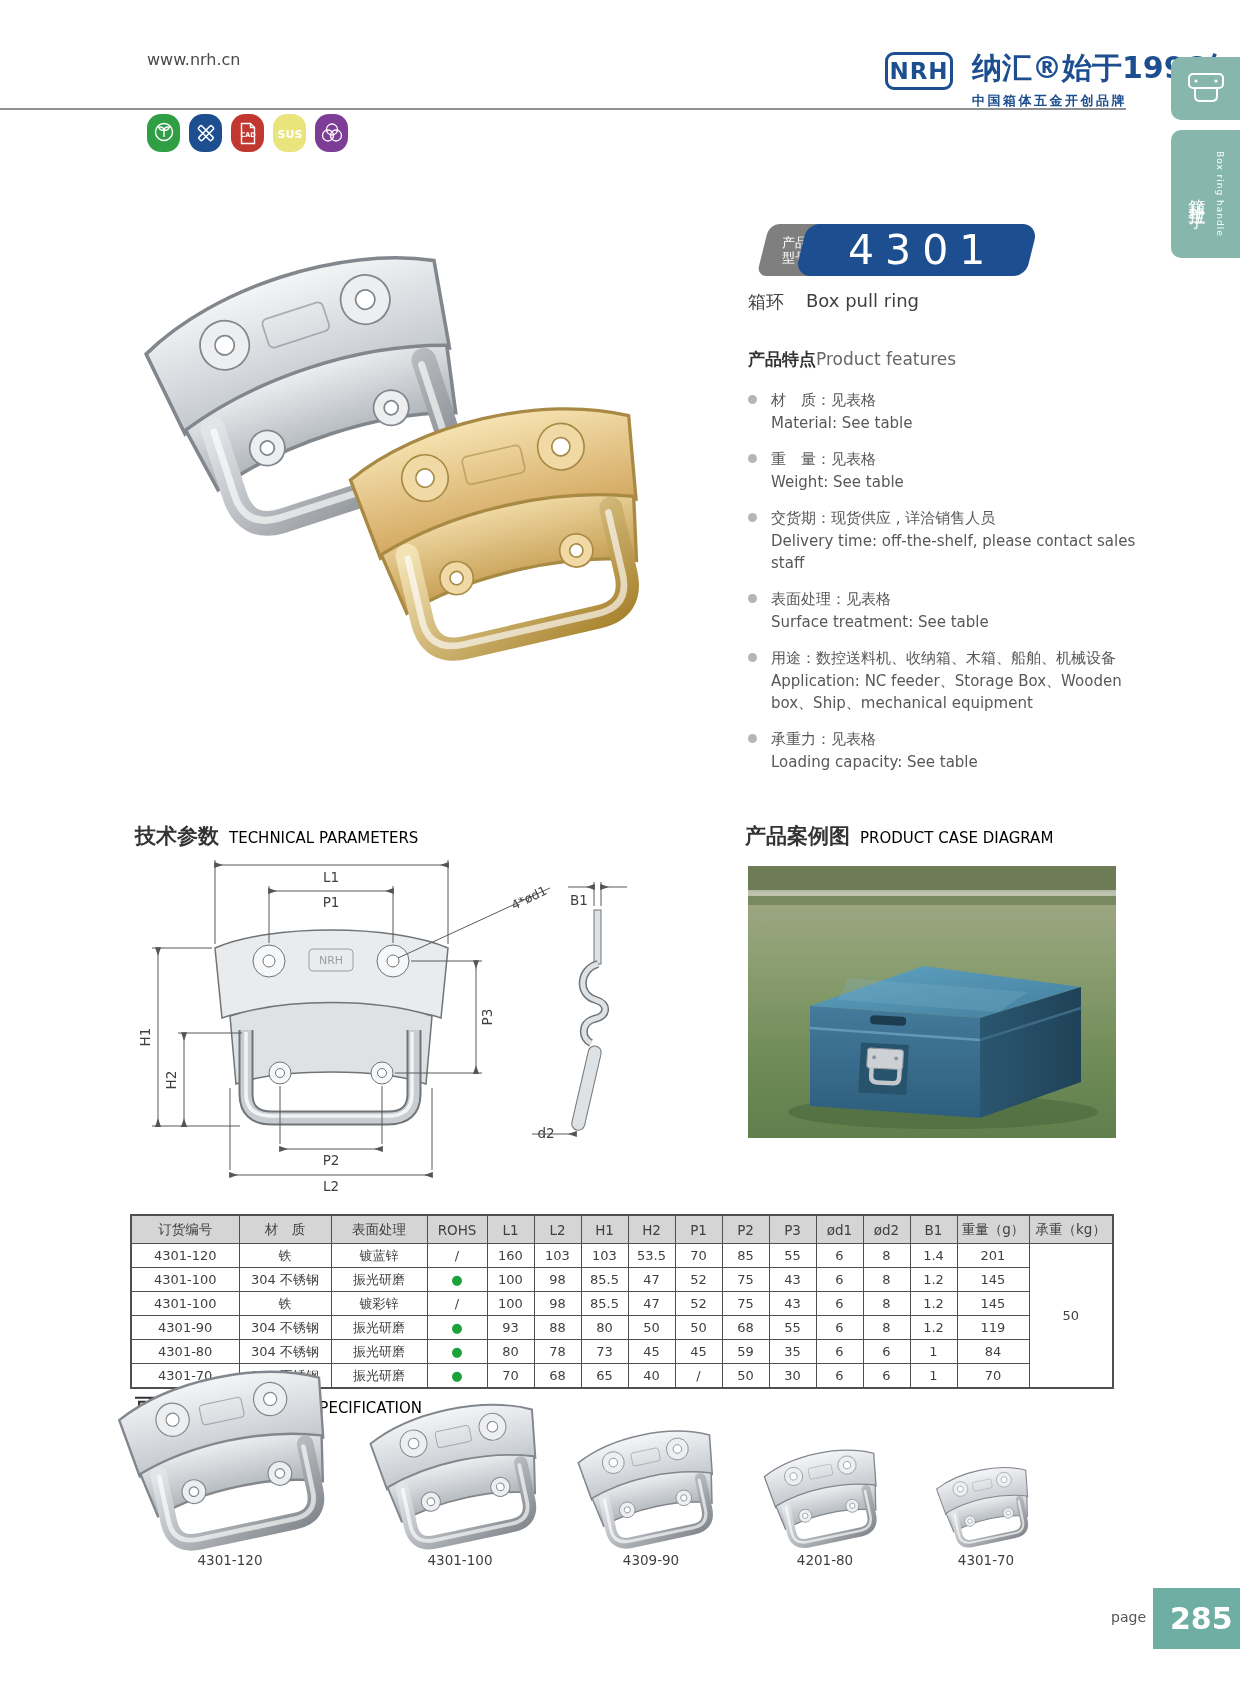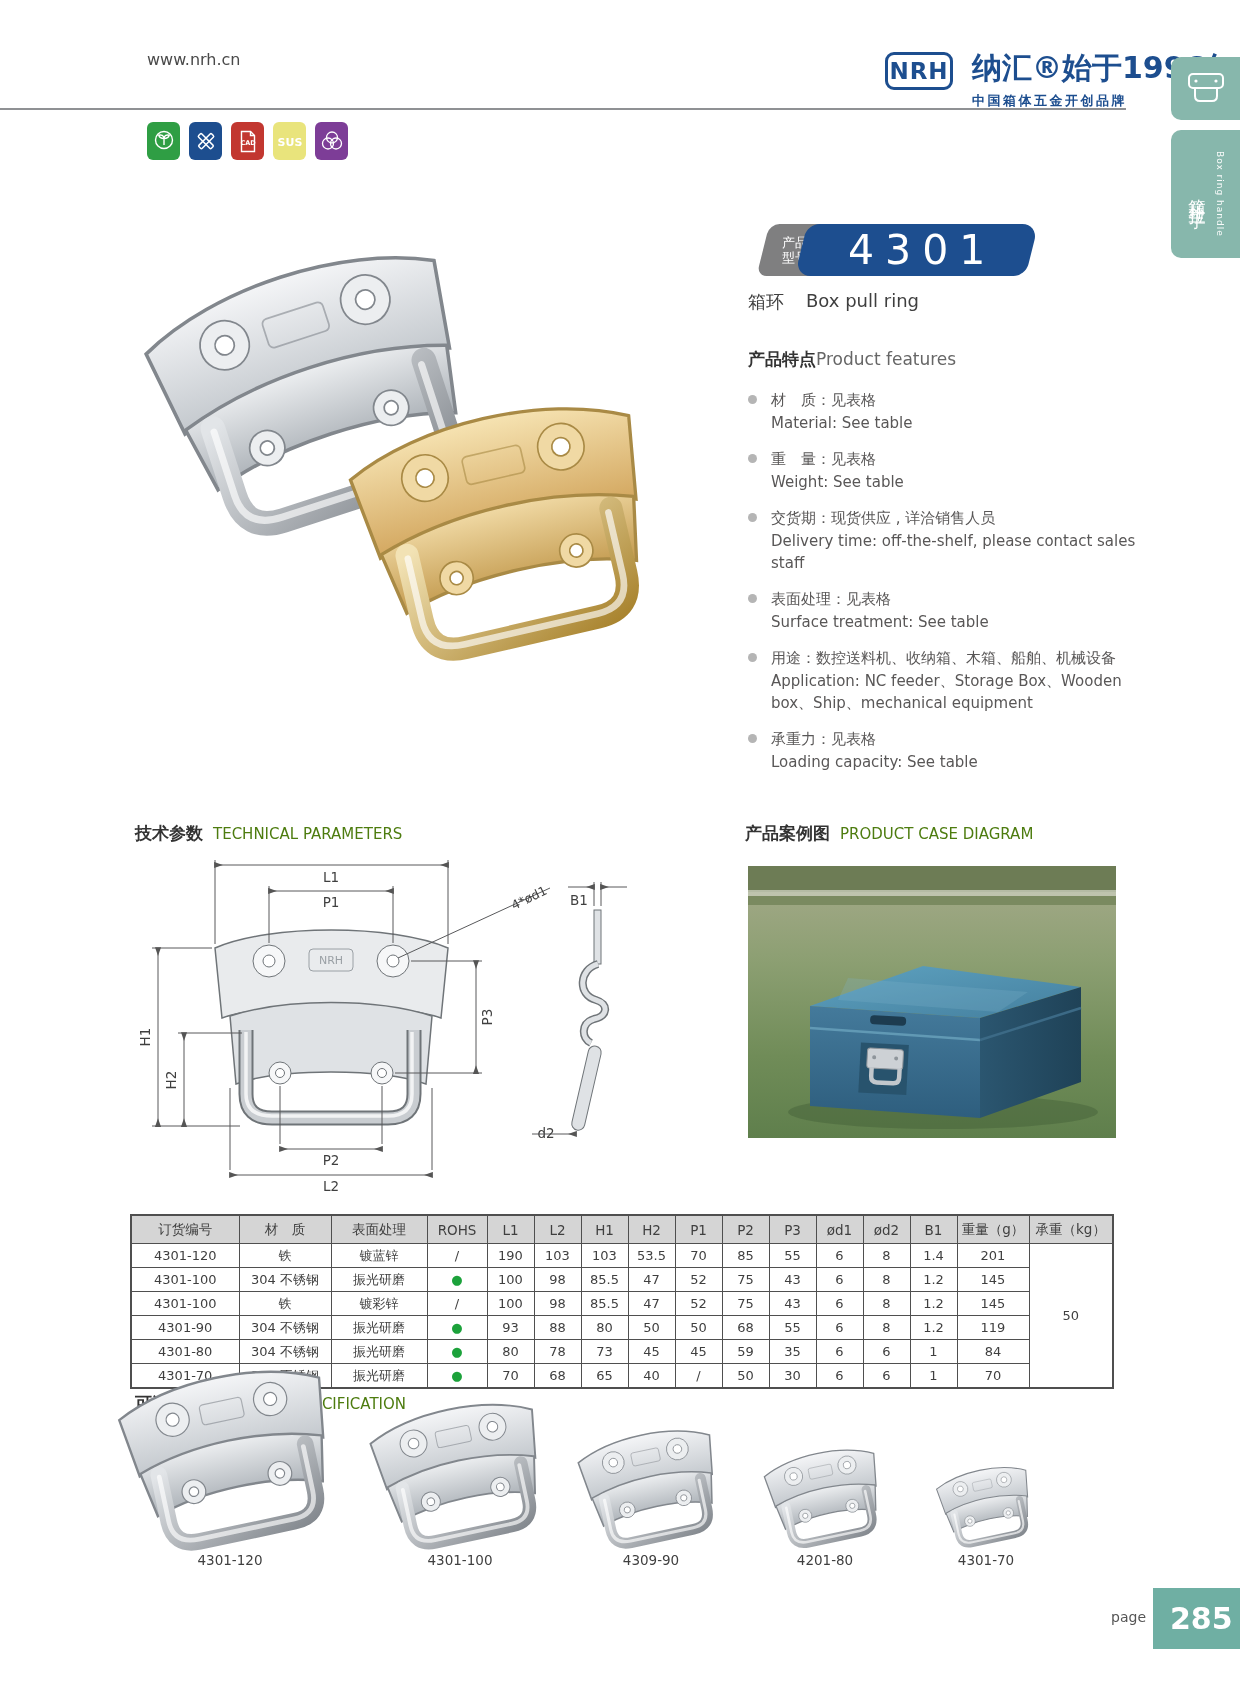--- a/index.html
+++ b/index.html
@@ -9,21 +9,21 @@
   
   .website{position:absolute;left:147px;top:50px;font-size:16px;color:#4a4a4a;}
   .rule{position:absolute;left:0;top:108px;width:1126px;height:2px;background:#8f9194;}
   .logo-box{position:absolute;left:885px;top:52px;width:62px;height:32px;border:3px solid #1d4e8f;
             border-radius:9px;color:#1d4e8f;font-weight:bold;font-size:23px;display:flex;
             align-items:center;justify-content:center;letter-spacing:1px;}
   .brand{position:absolute;left:972px;top:48px;color:#1d4e8f;}
   .brand-l1{font-size:30px;font-weight:bold;}
   .brand-l2{font-size:13px;font-weight:bold;letter-spacing:2.5px;margin-top:3px;}
   .badges{position:absolute;left:147px;top:114px;display:flex;gap:9px;}
-  .badge{width:33px;height:38px;border-radius:6px;display:flex;align-items:center;justify-content:center;margin-top:8px;}
+  .badge{width:33px;height:38px;border-radius:14px;display:flex;align-items:center;justify-content:center;}
   .b-eco{background:#2f9e44;} .b-tools{background:#1d4e8f;} .b-cad{background:#c23730;}
   .b-sus{background:#e9e47c;} .b-rings{background:#7d3d97;}
 
   
   .tab1{position:absolute;left:1171px;top:57px;width:69px;height:63px;background:#87b7ac;
         border-radius:10px 0 0 10px;display:flex;align-items:center;justify-content:center;}
   .tab2{position:absolute;left:1171px;top:130px;width:69px;height:128px;background:#87b7ac;
         border-radius:10px 0 0 10px;display:flex;align-items:center;justify-content:center;gap:5px;color:#fff;}
   .v-cn{writing-mode:vertical-rl;font-size:17px;letter-spacing:4px;}
   .v-en{writing-mode:vertical-rl;font-size:9px;opacity:.95;letter-spacing:1px;}
@@ -46,22 +46,22 @@
   .feat-head .cn{font-size:17px;font-weight:bold;color:#333;}
   .feat-head .en{font-size:17px;color:#666;}
   .feat{margin-bottom:13px;font-size:15px;color:#595757;}
   .feat-cn{display:flex;align-items:center;line-height:24px;}
   .bullet{width:9px;height:9px;border-radius:50%;background:#b5b5b5;margin-right:14px;flex:0 0 9px;
           position:relative;top:-1px;}
   .feat-en{margin-left:23px;line-height:22px;}
 
   
   .sec-head{position:absolute;}
-  .sec-head .cn{font-size:17px;font-weight:bold;color:#333;margin-right:10px;}
-  .sec-head .en{font-size:15px;color:#4d7c0f;}
+  .sec-head .cn{font-size:21px;font-weight:bold;color:#333;margin-right:10px;}
+  .sec-head .en{font-size:15px;color:#000000;}
 
   .tech-drawing{position:absolute;left:130px;top:848px;width:540px;height:348px;}
   .case-photo{position:absolute;left:748px;top:866px;width:368px;height:272px;}
 
   
   .spec-table{position:absolute;left:130px;top:1214px;border-collapse:collapse;table-layout:fixed;
               width:982px;font-size:13px;color:#3f3f3f;text-align:center;border:2px solid #4f4f4f;}
   .spec-table th,.spec-table td{border:1px solid #4f4f4f;padding:0;overflow:hidden;white-space:nowrap;}
   .spec-table th{background:#d5d5d5;height:27px;font-weight:normal;font-size:13.5px;}
   .spec-table td{height:23px;}
@@ -432,21 +432,21 @@
           <th>重量（g）</th>
           <th>承重（kg）</th>
         </tr>
       </thead>
     <tbody id="spec-body">
         <tr>
           <td>4301-120</td>
           <td>铁</td>
           <td>镀蓝锌</td>
           <td>/</td>
-          <td>190</td>
+          <td>160</td>
           <td>103</td>
           <td>103</td>
           <td>53.5</td>
           <td>70</td>
           <td>85</td>
           <td>55</td>
           <td>6</td>
           <td>8</td>
           <td>1.4</td>
           <td>201</td>

